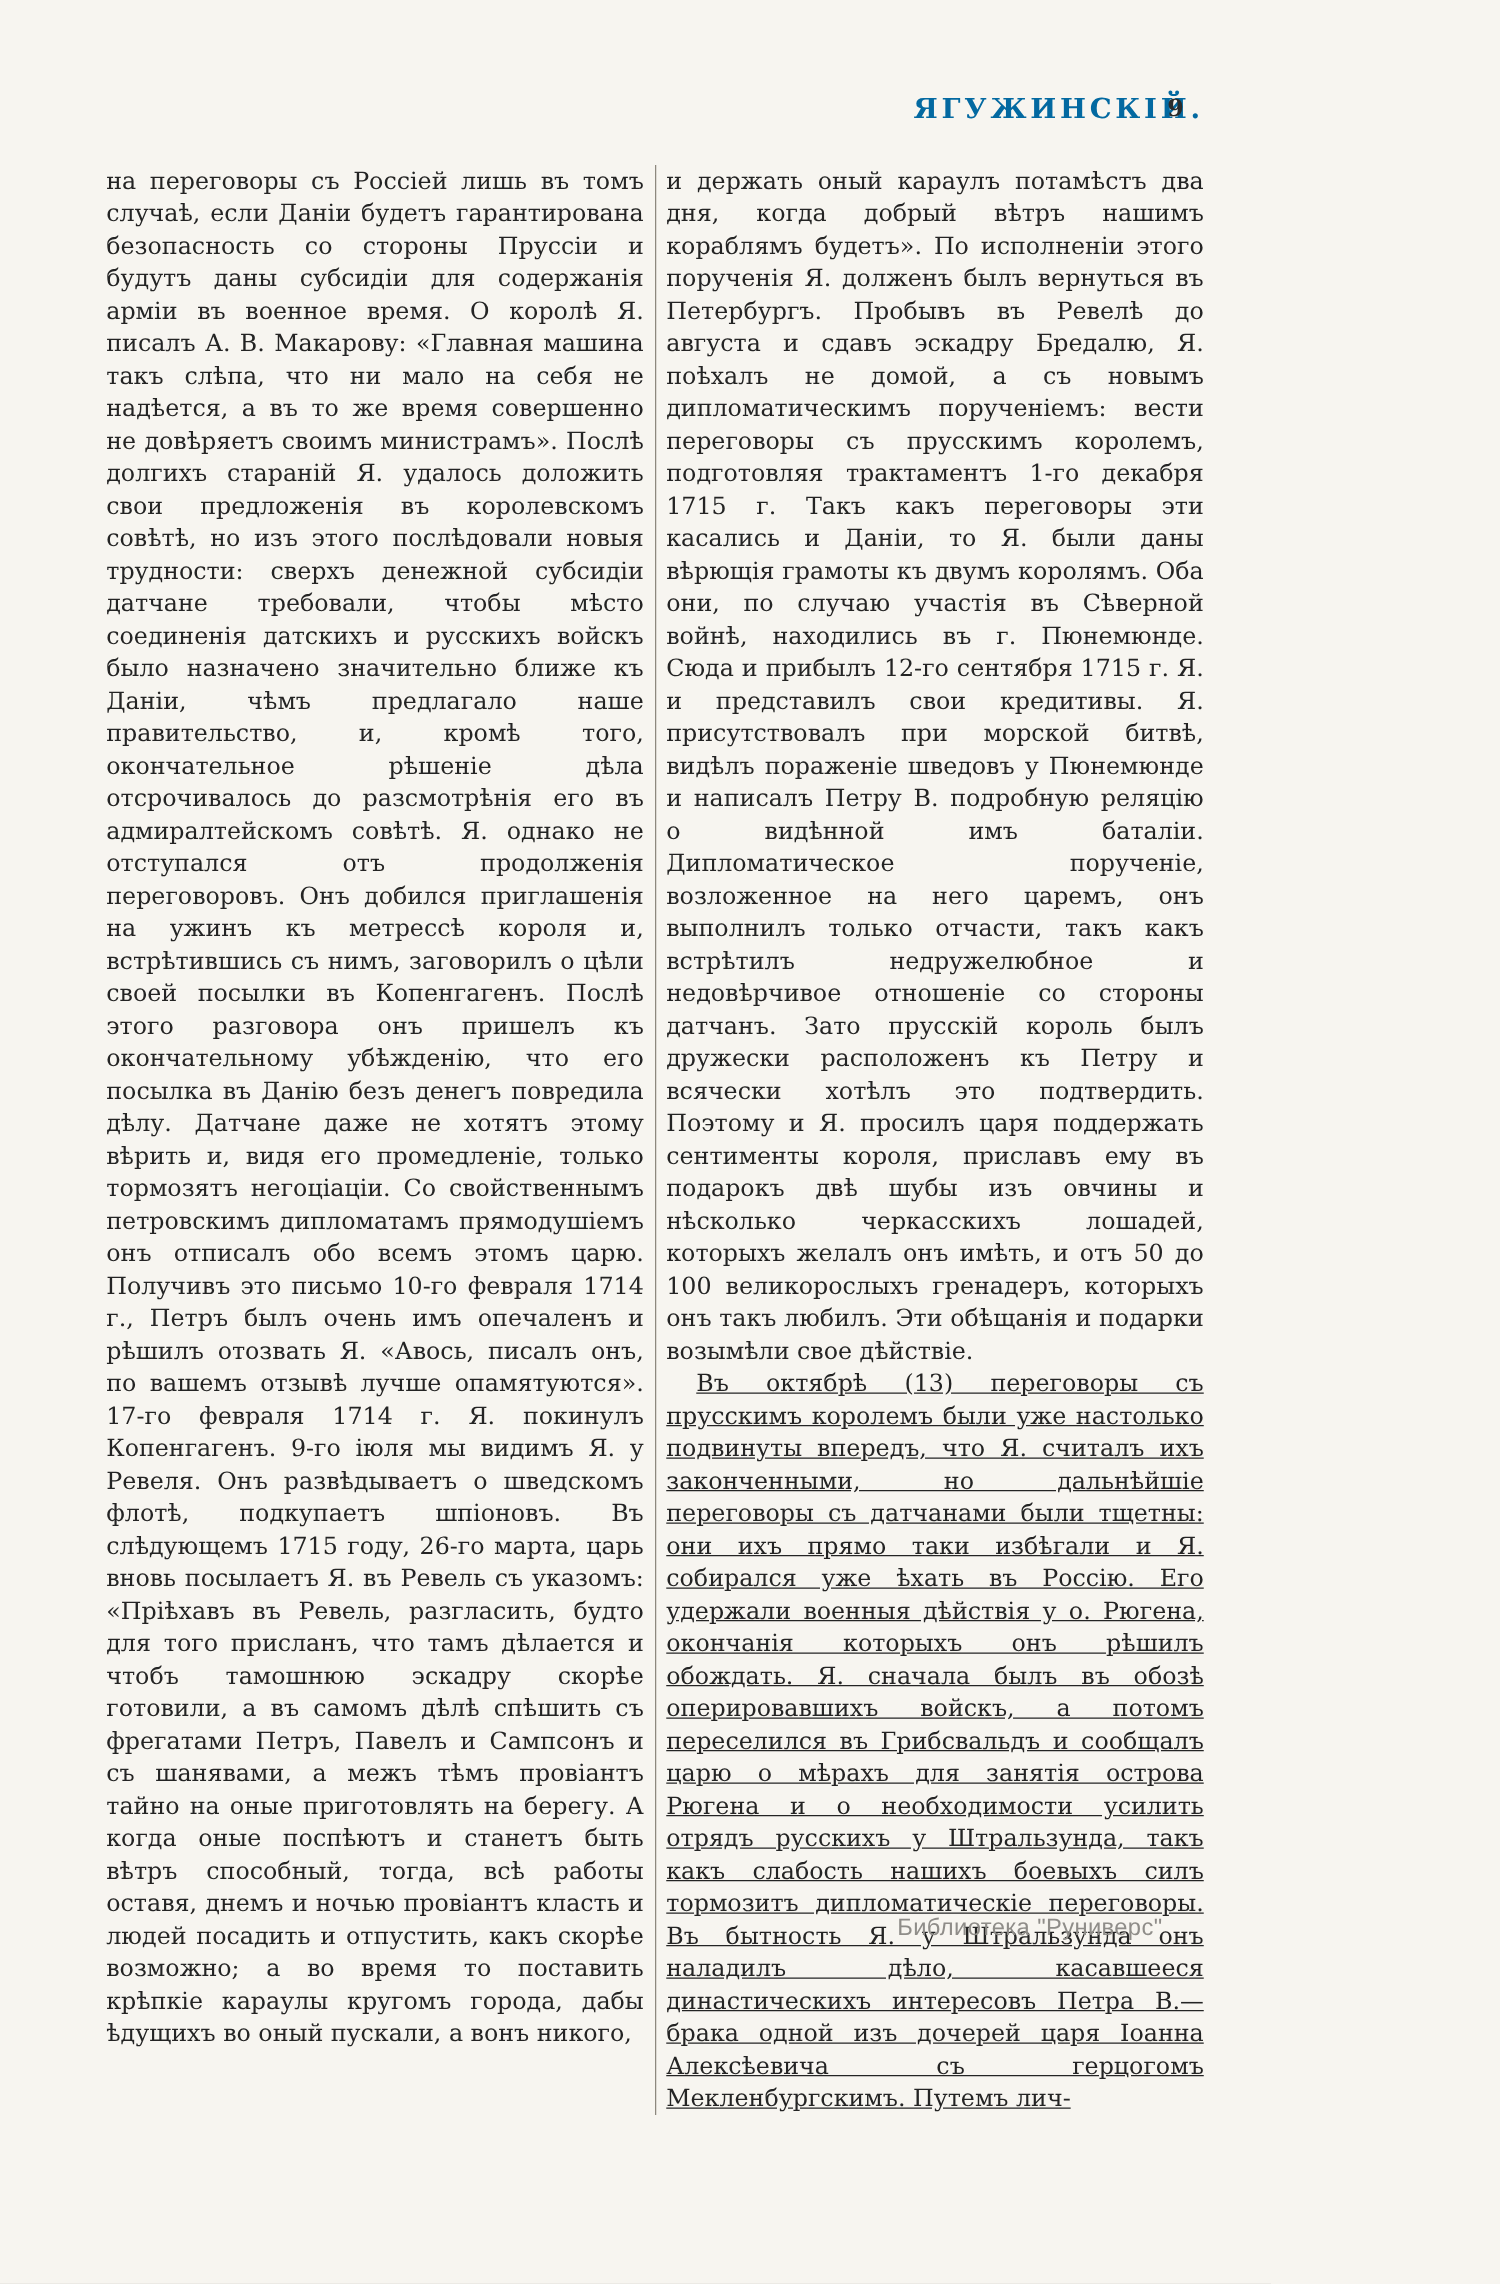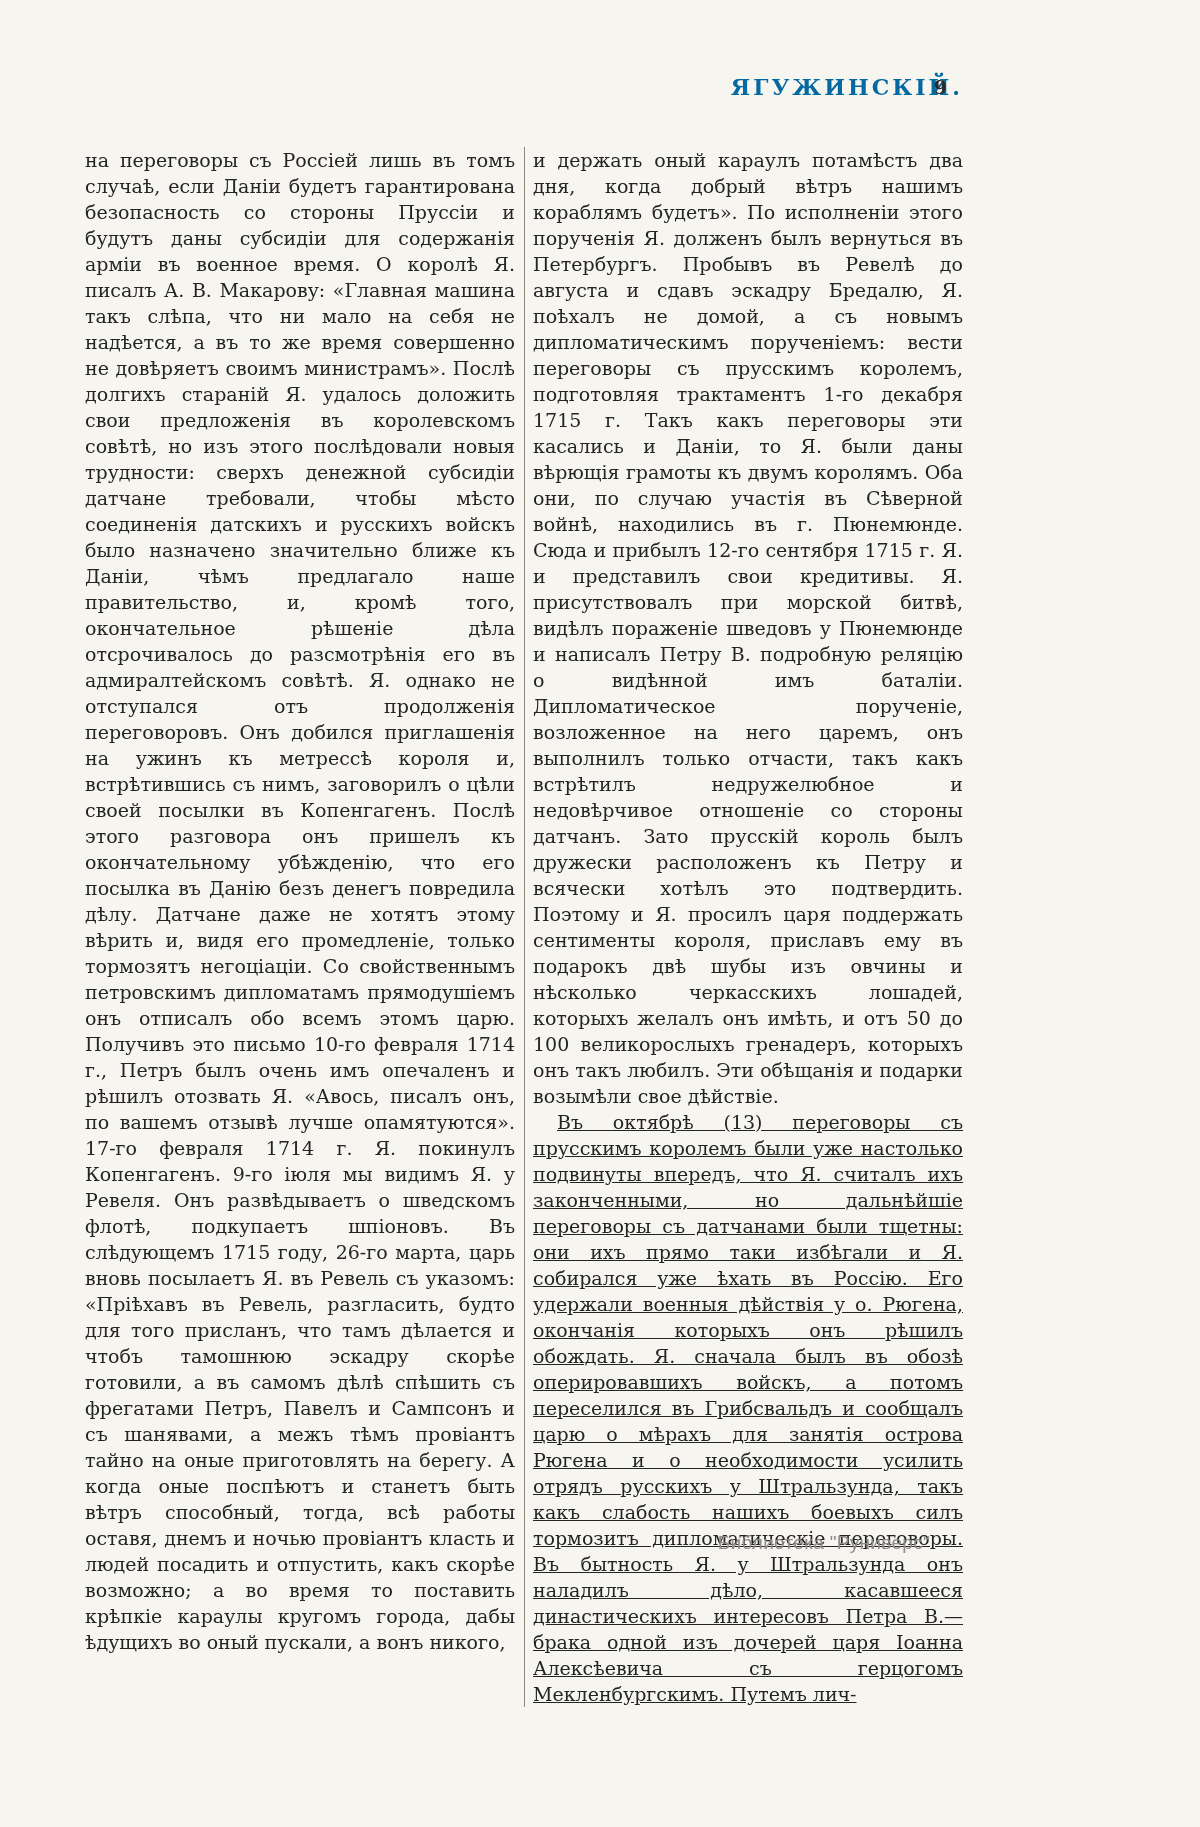--- a/index.html
+++ b/index.html
@@ -21,21 +21,21 @@
     font-size:22px;
     font-weight:bold;
     letter-spacing:3px;
     color:#0369a1;
   }
   .page-number {
     position:absolute; right:16px; top:2px;
     font-size:19px; font-weight:bold; color:#2b2b2b;
   }
   .columns {
-    position:absolute; left:85px; top:147px; width:878px;
+    position:absolute; left:85px; top:132px; width:878px;
     display:flex; justify-content:space-between;
   }
   .column {
     width:430px;
     font-size:19px;
     line-height:26px;
     text-align:justify;
     color:#242424;
   }
   .column-divider {

